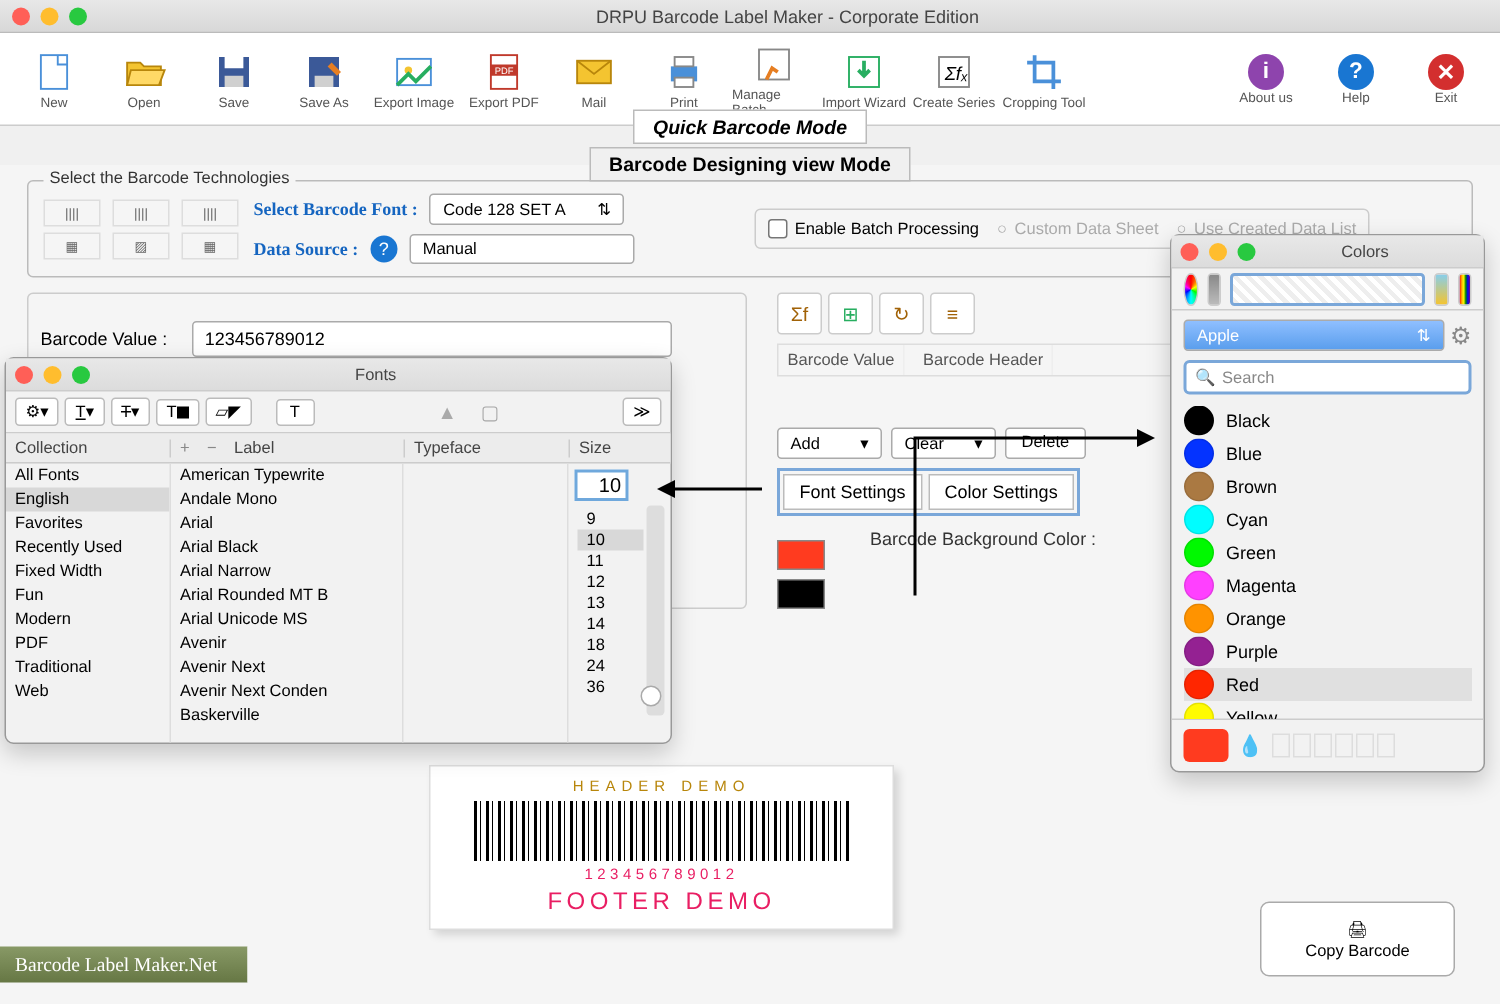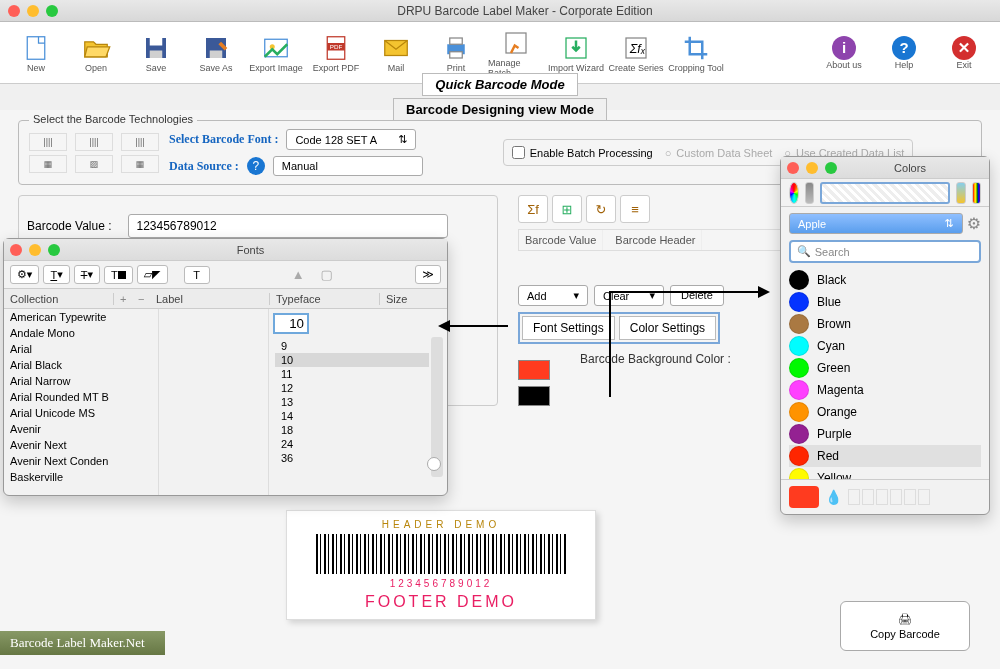--- a/index.html
+++ b/index.html
@@ -374,20 +374,32 @@
   </div>
   <div class="fheaders">
     <span class="fcol-coll">Collection</span>
     <span style="color:#888;width:18px;text-align:center">+</span>
     <span style="color:#888;width:18px;text-align:center">−</span>
     <span class="fcol-fam" style="width:120px">Label</span>
     <span class="fcol-tf">Typeface</span>
     <span class="fcol-sz">Size</span>
   </div>
   <div class="fbody">
+    <div class="fbcol fcol-coll-b" id="coll-list">
+        <div>All Fonts</div>
+        <div class="selrow">English</div>
+        <div>Favorites</div>
+        <div>Recently Used</div>
+        <div>Fixed Width</div>
+        <div>Fun</div>
+        <div>Modern</div>
+        <div>PDF</div>
+        <div>Traditional</div>
+        <div>Web</div>
+      </div>
     <div class="fbcol fcol-fam-b" id="fam-list">
         <div>American Typewrite</div>
         <div>Andale Mono</div>
         <div>Arial</div>
         <div>Arial Black</div>
         <div>Arial Narrow</div>
         <div>Arial Rounded MT B</div>
         <div>Arial Unicode MS</div>
         <div>Avenir</div>
         <div>Avenir Next</div>

